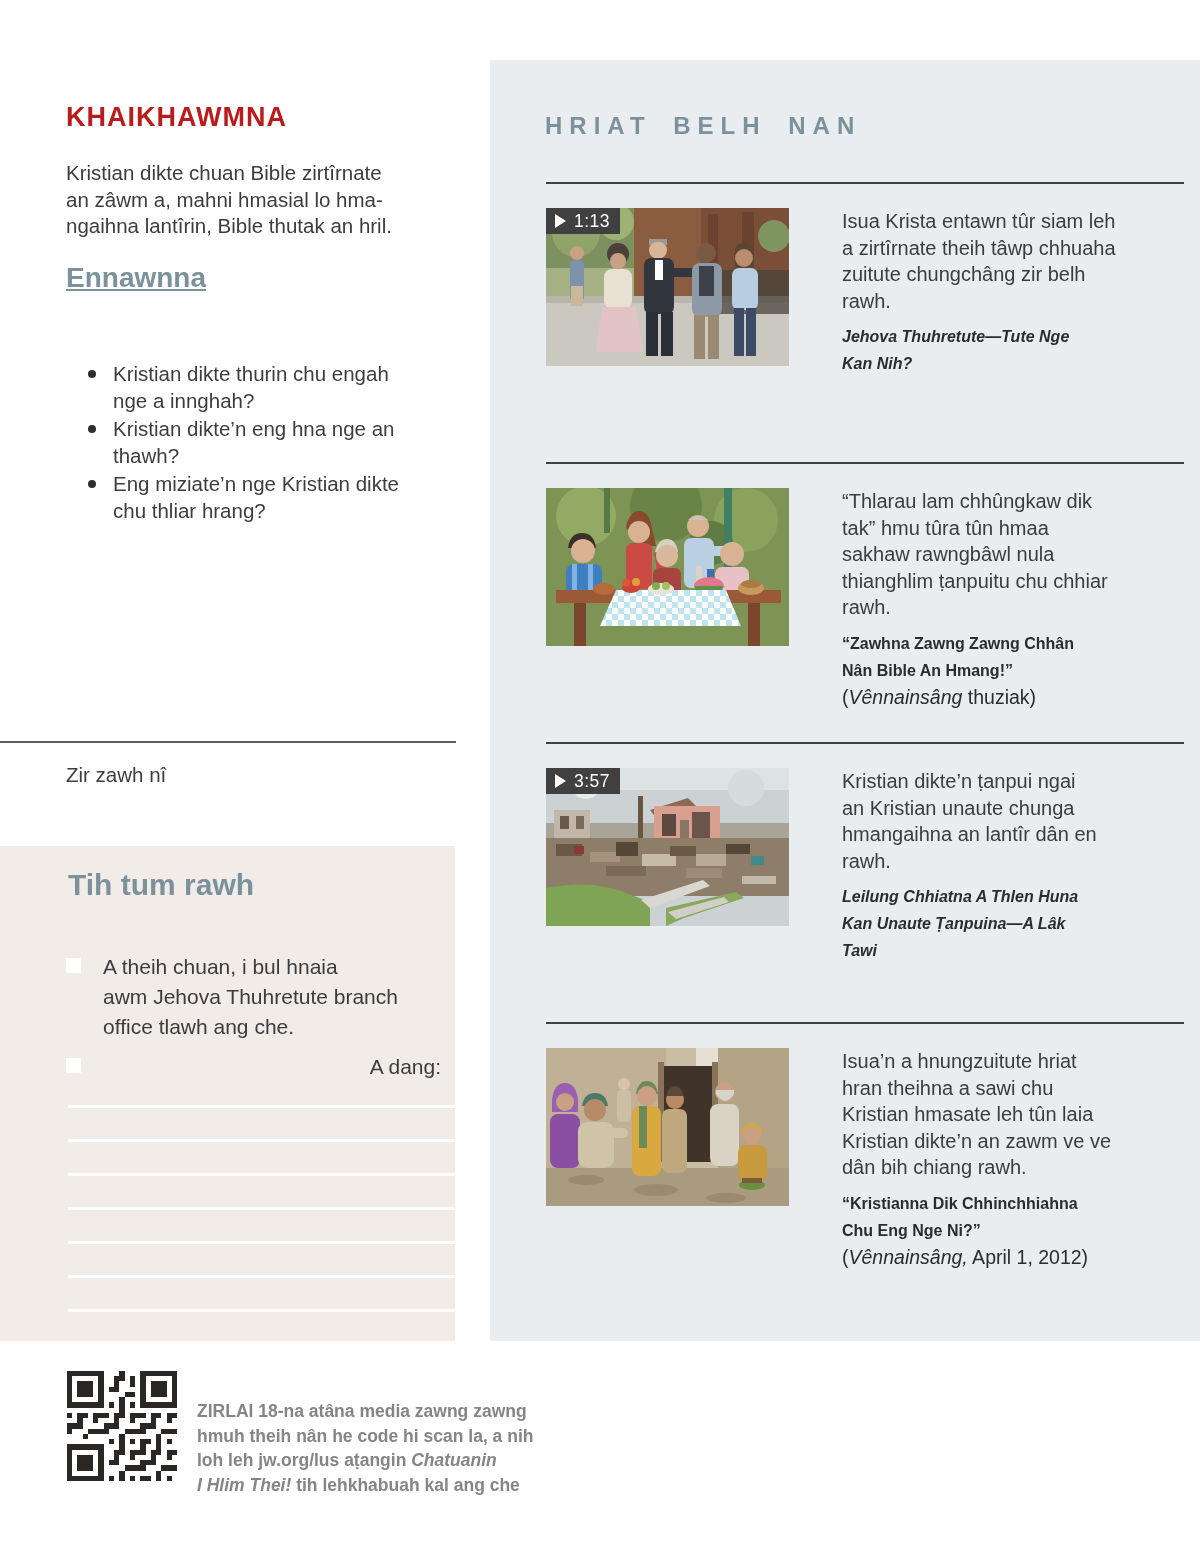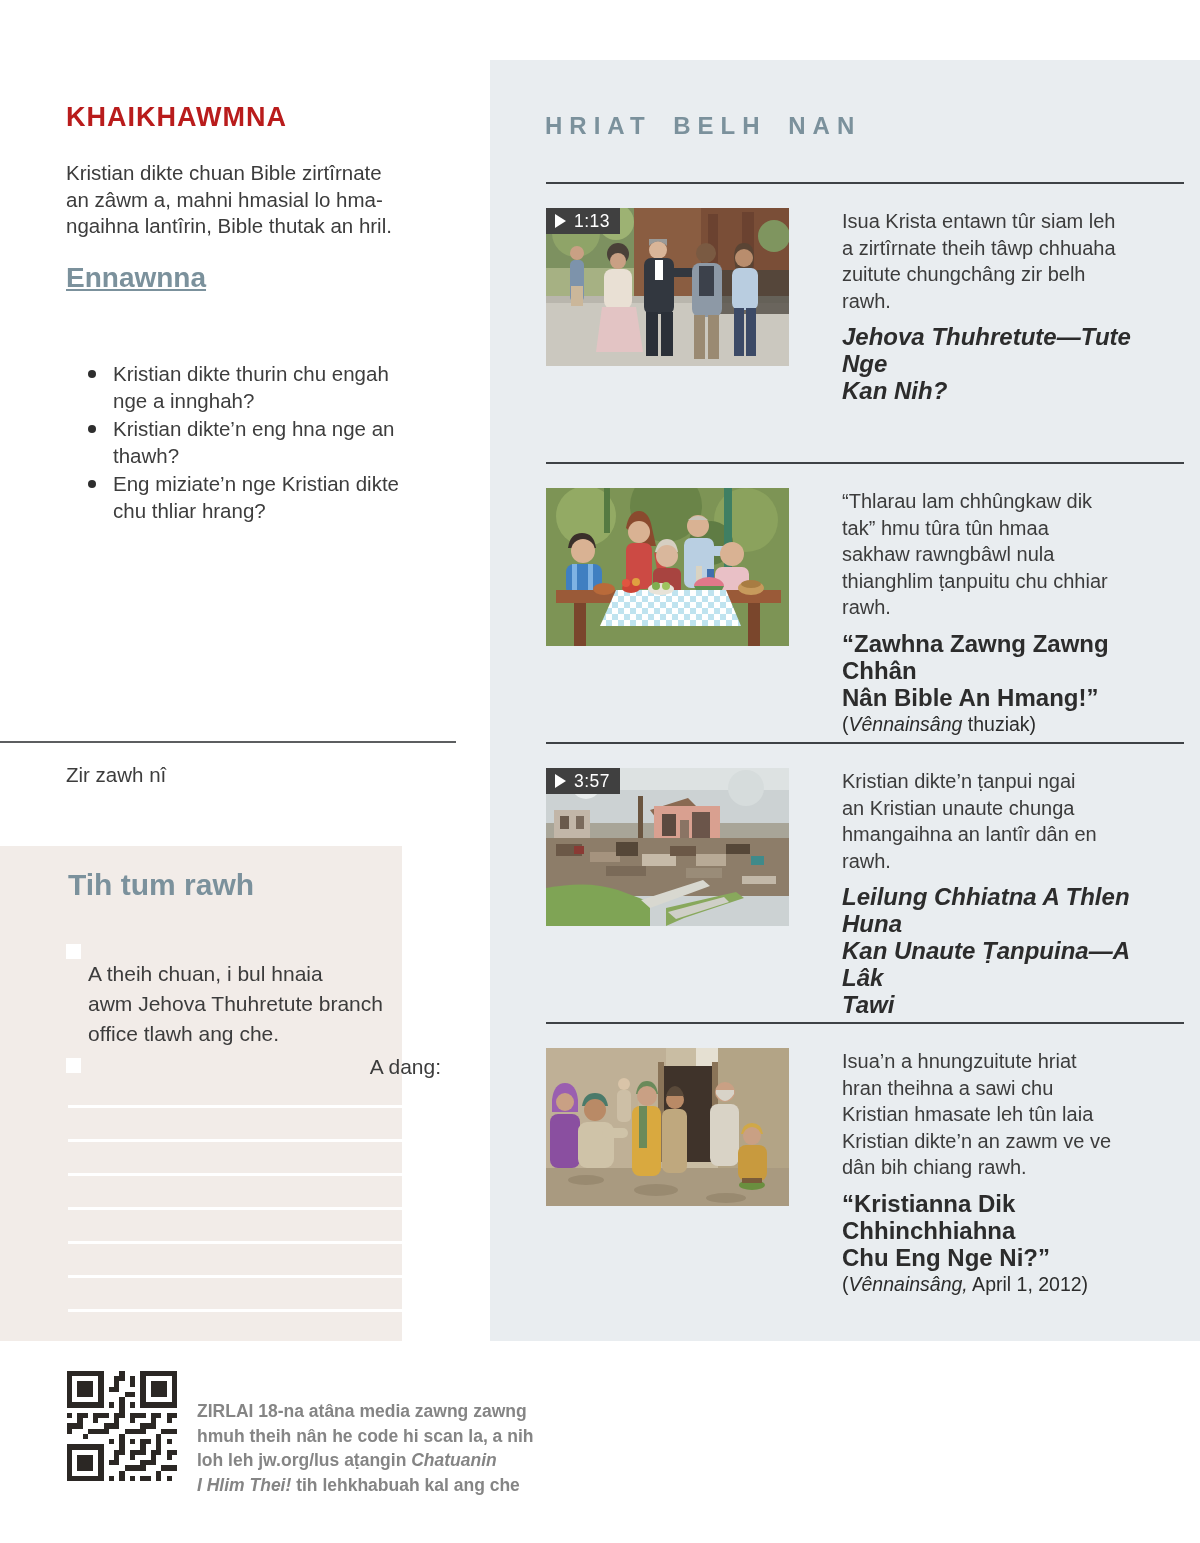--- a/index.html
+++ b/index.html
@@ -29,29 +29,29 @@
   .lc-bullets .dot {
     width:8px; height:8px; border-radius:50%; background:#2e2e2e;
     margin-top:9px; flex:none;
   }
   .lc-bullets .btxt { margin-left:17px; font-size:20.5px; line-height:26.5px; }
 
   .lc-rule { position:absolute; left:0; top:741px; width:456px; height:2px; background:#5c5e60; }
   .lc-completion { position:absolute; left:66px; top:763px; font-size:20.5px; }
 
   .goalbox {
-    position:absolute; left:0; top:846px; width:402px; height:495px;
+    position:absolute; left:0; top:846px; width:455px; height:495px;
     background:#f2ece8;
   }
   .goalbox h2 {
     position:absolute; left:68px; top:22px;
     font-size:30px; font-weight:bold; color:#7b919c;
   }
   .chk-row { position:absolute; left:66px; display:flex; width:375px; }
-  .chk-row.r1 { top:92px;flex-direction:column; }
+  .chk-row.r1 { top:106px; }
   .chk-row.r2 { top:206px;justify-content:space-between; }
   .chk {
     width:15px; height:15px; background:#ffffff; flex:none; margin-top:6px;
   }
   .chk-row .ctxt { margin-left:22px; font-size:21px; line-height:30px; color:#3c3c3c; }
   .wline { position:absolute; left:68px; right:0; height:3px; background:#ffffff; }
 
   
   .qr { position:absolute; left:67px; top:1371px; width:110px; height:110px; }
   .foot-text {
@@ -86,21 +86,21 @@
     position:absolute; left:0; top:0; height:26px; background:#404040;
     display:flex; align-items:center; padding:0 10px 0 9px;
   }
   .badge .tri {
     width:0; height:0; border-top:7px solid transparent; border-bottom:7px solid transparent;
     border-left:11px solid #ffffff; margin-right:8px;
   }
   .badge .dur { color:#ffffff; font-size:17.5px; letter-spacing:0.5px; }
   .m-text { margin-left:53px; width:295px; }
   .m-desc { font-size:20px; line-height:26.5px; color:#3c3c3c; }
-  .m-title { margin-top:9px; font-size:24px; line-height:27px; font-weight:bold; color:#2c2c2c; }
+  .m-title { margin-top:9px; font-size:16px; line-height:27px; font-weight:bold; color:#2c2c2c; }
   .m-title.it { font-style:italic; }
   .m-note { font-size:19.5px; line-height:27px; color:#2c2c2c; }
   .m-note i { font-style:italic; }
 </style>
 </head>
 <body>
 
 <div class="page">
 
   <h1 class="lc-title">KHAIKHAWMNA</h1>

